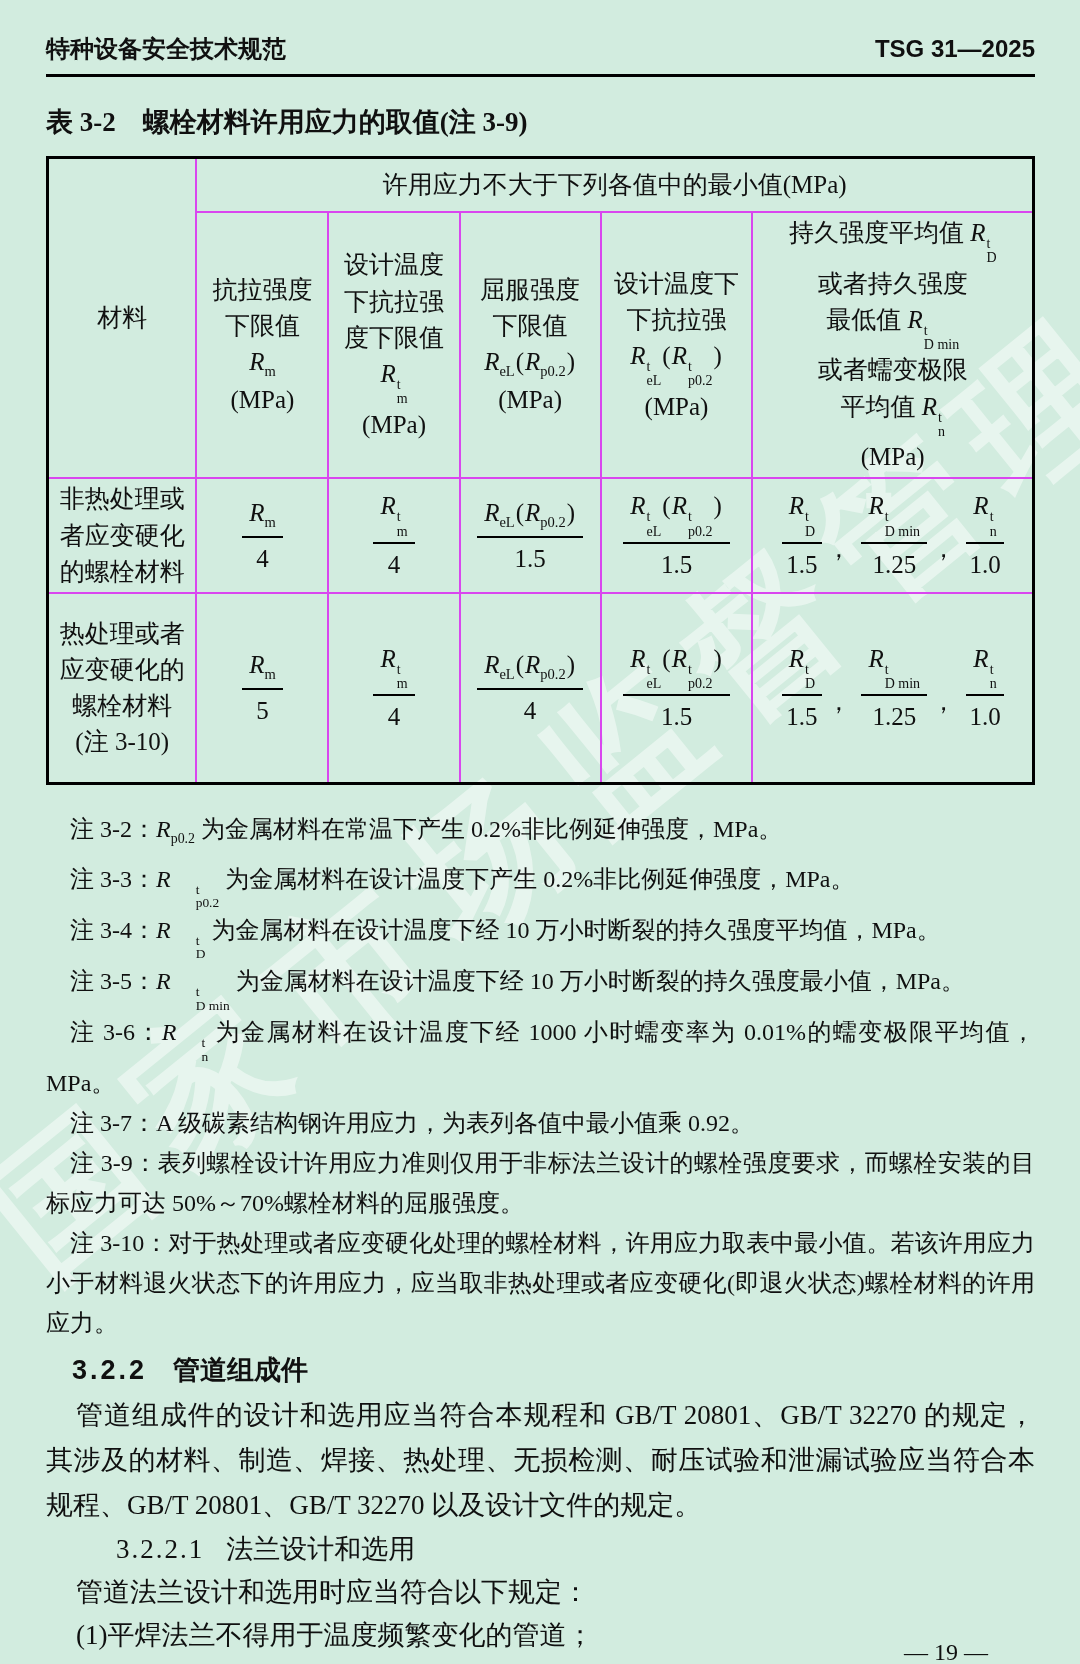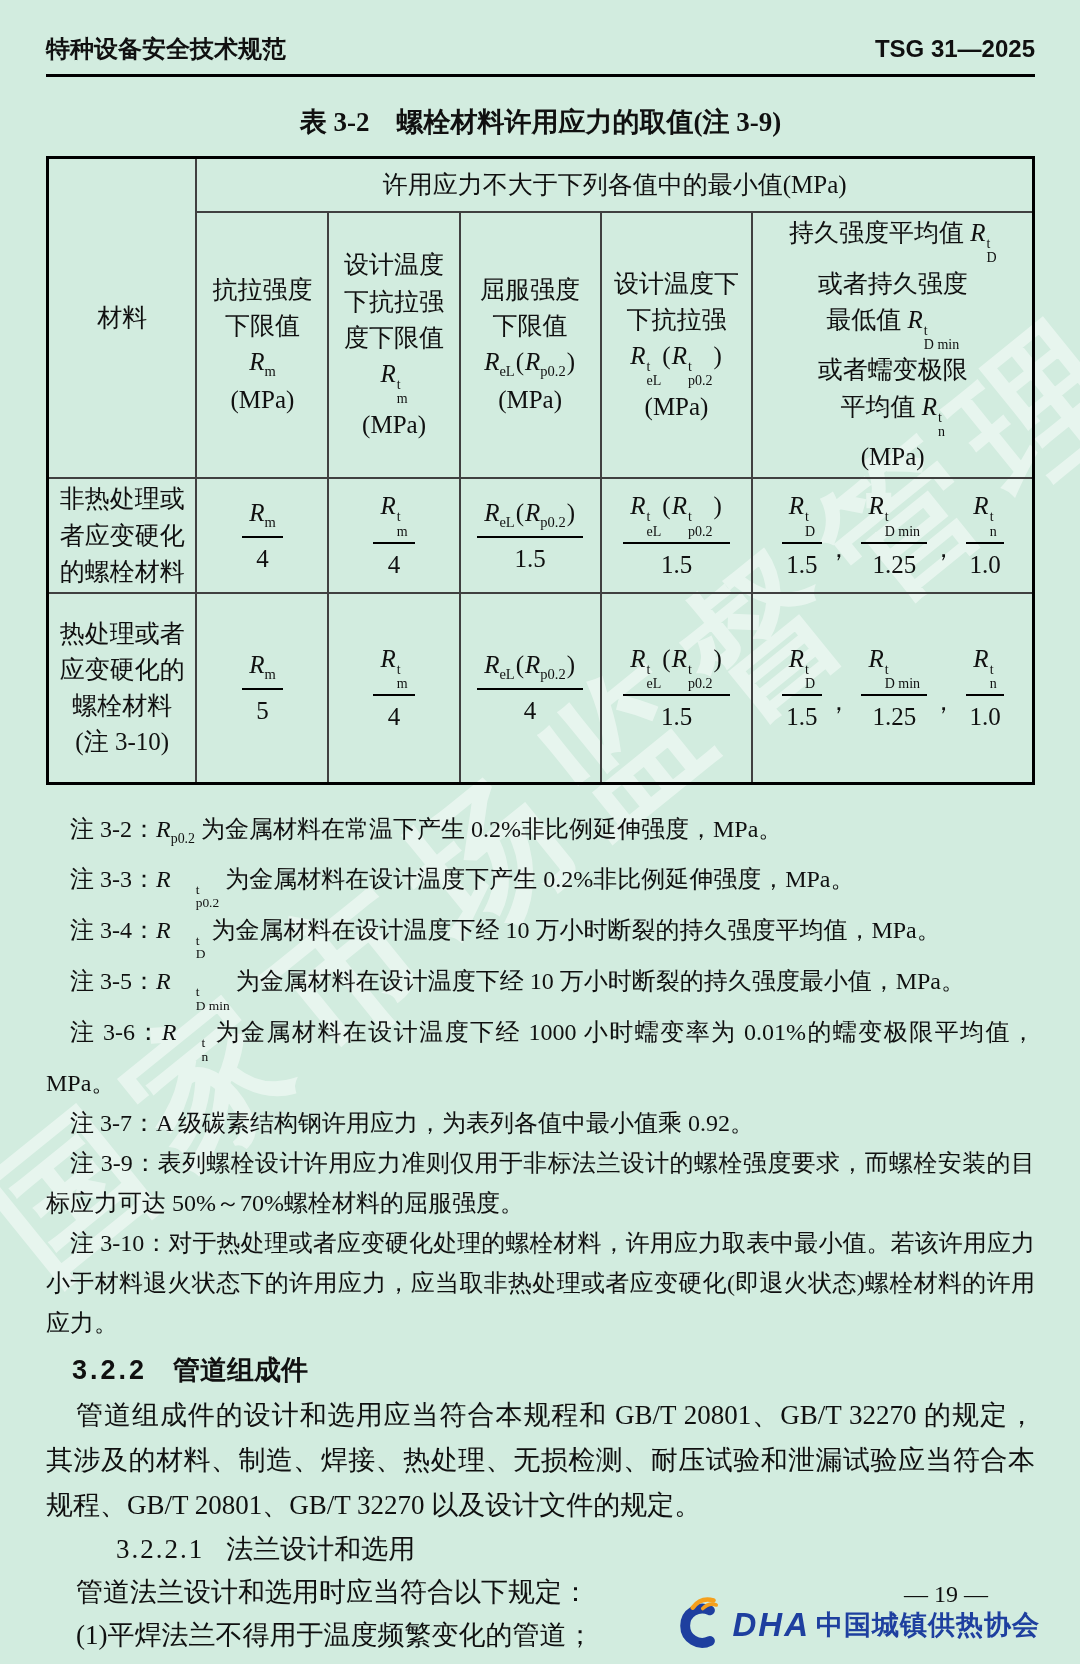--- a/index.html
+++ b/index.html
@@ -13,24 +13,24 @@
     transform:rotate(-39deg); transform-origin:0 0;
     font-family:"Liberation Sans", sans-serif;
     font-size:150px; font-weight:bold; letter-spacing:28px;
     color:rgba(255,255,255,0.48); white-space:nowrap;
     pointer-events:none; z-index:1;
   }
   .content{position:relative; z-index:2; padding:34px 45px 0 46px;}
   .hdr{display:flex; justify-content:space-between; align-items:flex-end;
        font-family:"Liberation Sans", sans-serif; font-weight:bold; font-size:24px; line-height:30px;}
   .rule{height:3px; background:#000; margin-top:10px;}
-  .tbl-title{text-align:center; font-size:27px; font-weight:600; margin:26px 0 15px 0; line-height:38px;}
+  .tbl-title{text-align:left; font-size:27px; font-weight:600; margin:26px 0 15px 0; line-height:38px;}
 
   table.stress{width:100%; border-collapse:collapse; border:3px solid #000; table-layout:fixed;}
-  table.stress td{border:2px solid #404040; text-align:center; vertical-align:middle;
+  table.stress td{border:2px solid #d946ef; text-align:center; vertical-align:middle;
                   font-size:25px; line-height:1.45; padding:2px 2px;}
   tr.h1 td{height:48px;}
   tr.h2 td{height:210px;}
   tr.r0 td{height:108px;}
   tr.r1 td{height:184px;}
   .prelines{white-space:pre-line;}
   .c6cell{line-height:1.52;}
 
   .sv{font-style:italic; font-family:"Liberation Serif", serif;}
   sub.sb{font-size:0.58em;}
@@ -247,26 +247,15 @@
 
     <p class="sec3221"><span class="num">3.2.2.1</span><span>法兰设计和选用</span></p>
 
     <p class="lead">管道法兰设计和选用时应当符合以下规定：</p>
     <p class="item">(1)平焊法兰不得用于温度频繁变化的管道；</p>
 
   </div>
 
   <div class="footer">
     <div class="pagenum">— 19 —</div>
-    <div class="logo-row">
-      <span>
-        <svg width="54" height="54" viewBox="0 0 60 60">
-          <path d="M41 16 A 19 19 0 1 0 41 50" stroke="#1e3f9f" stroke-width="11" fill="none" stroke-linecap="round"></path>
-          <path d="M22 13 Q 31 1 45 5" stroke="#f5a01d" stroke-width="5" fill="none" stroke-linecap="round"></path>
-          <path d="M33 14 Q 40 7 48 10" stroke="#f5a01d" stroke-width="4" fill="none" stroke-linecap="round"></path>
-        </svg>
-      </span>
-      <span class="dha" style="color:#1e3f9f">DHA</span>
-      <span class="org" style="color:#1e3f9f">中国城镇供热协会</span>
-    </div>
   </div>
 
 </div>
 
 </body></html>

